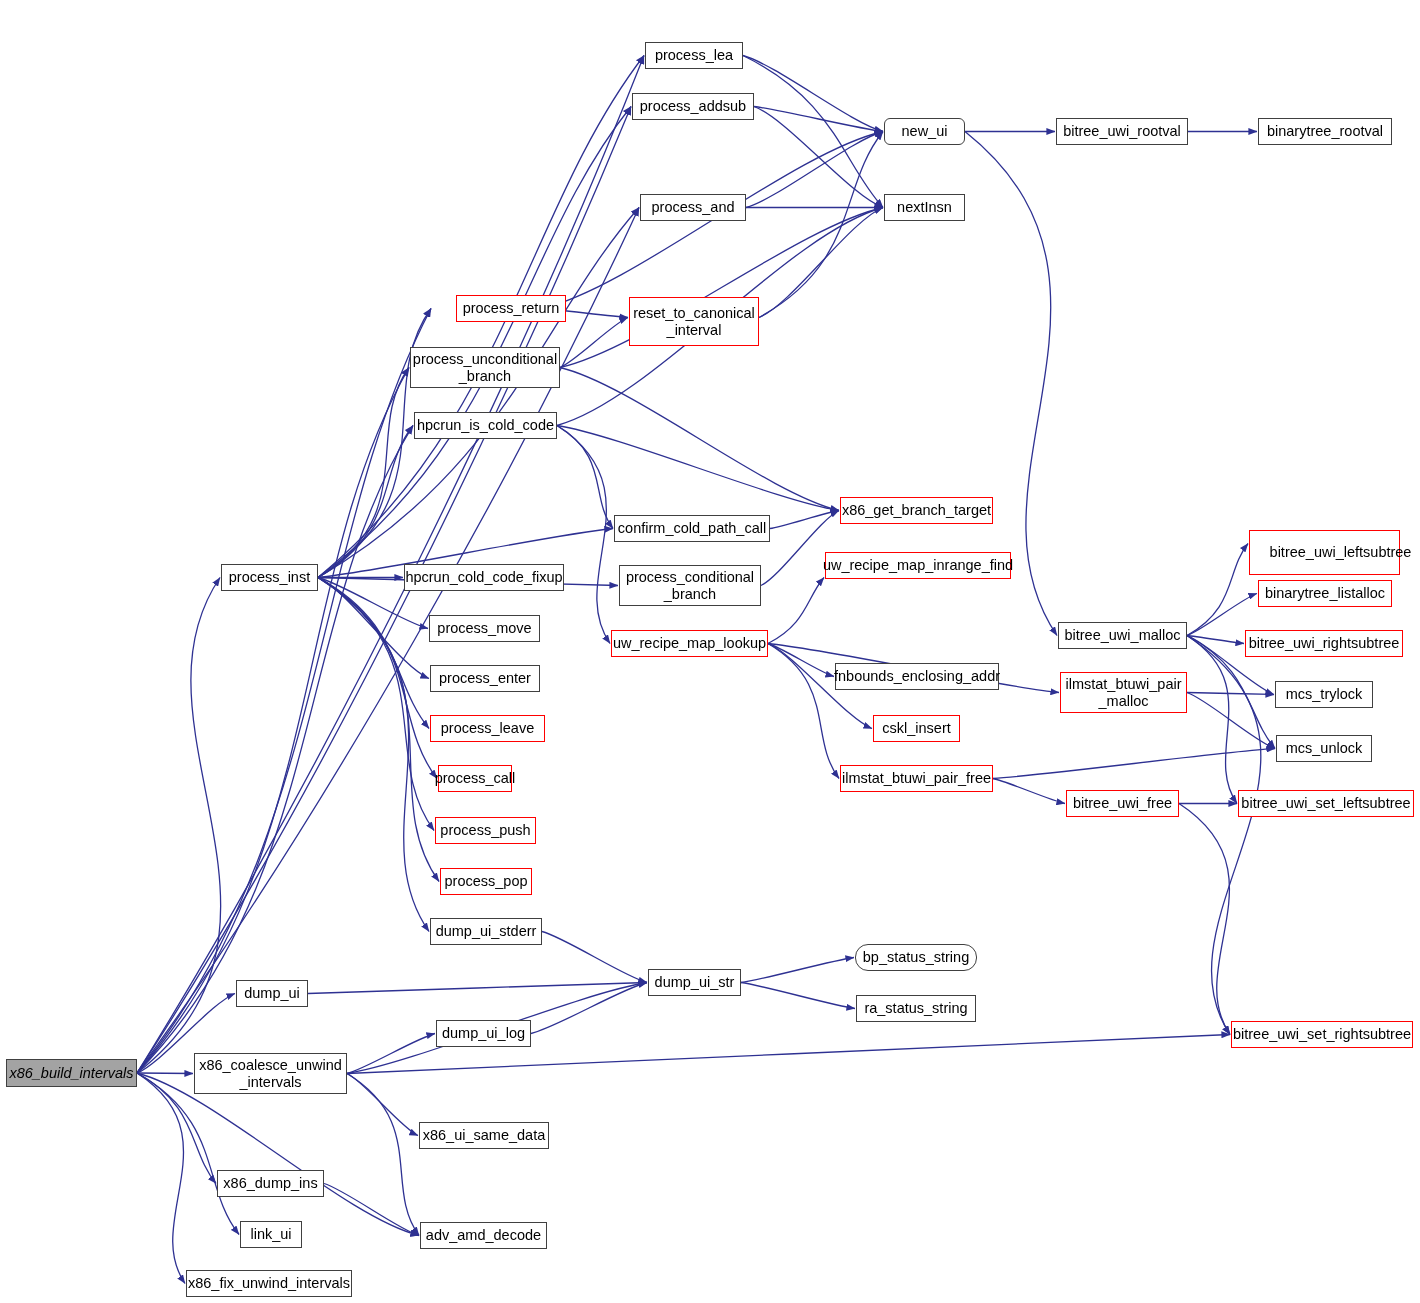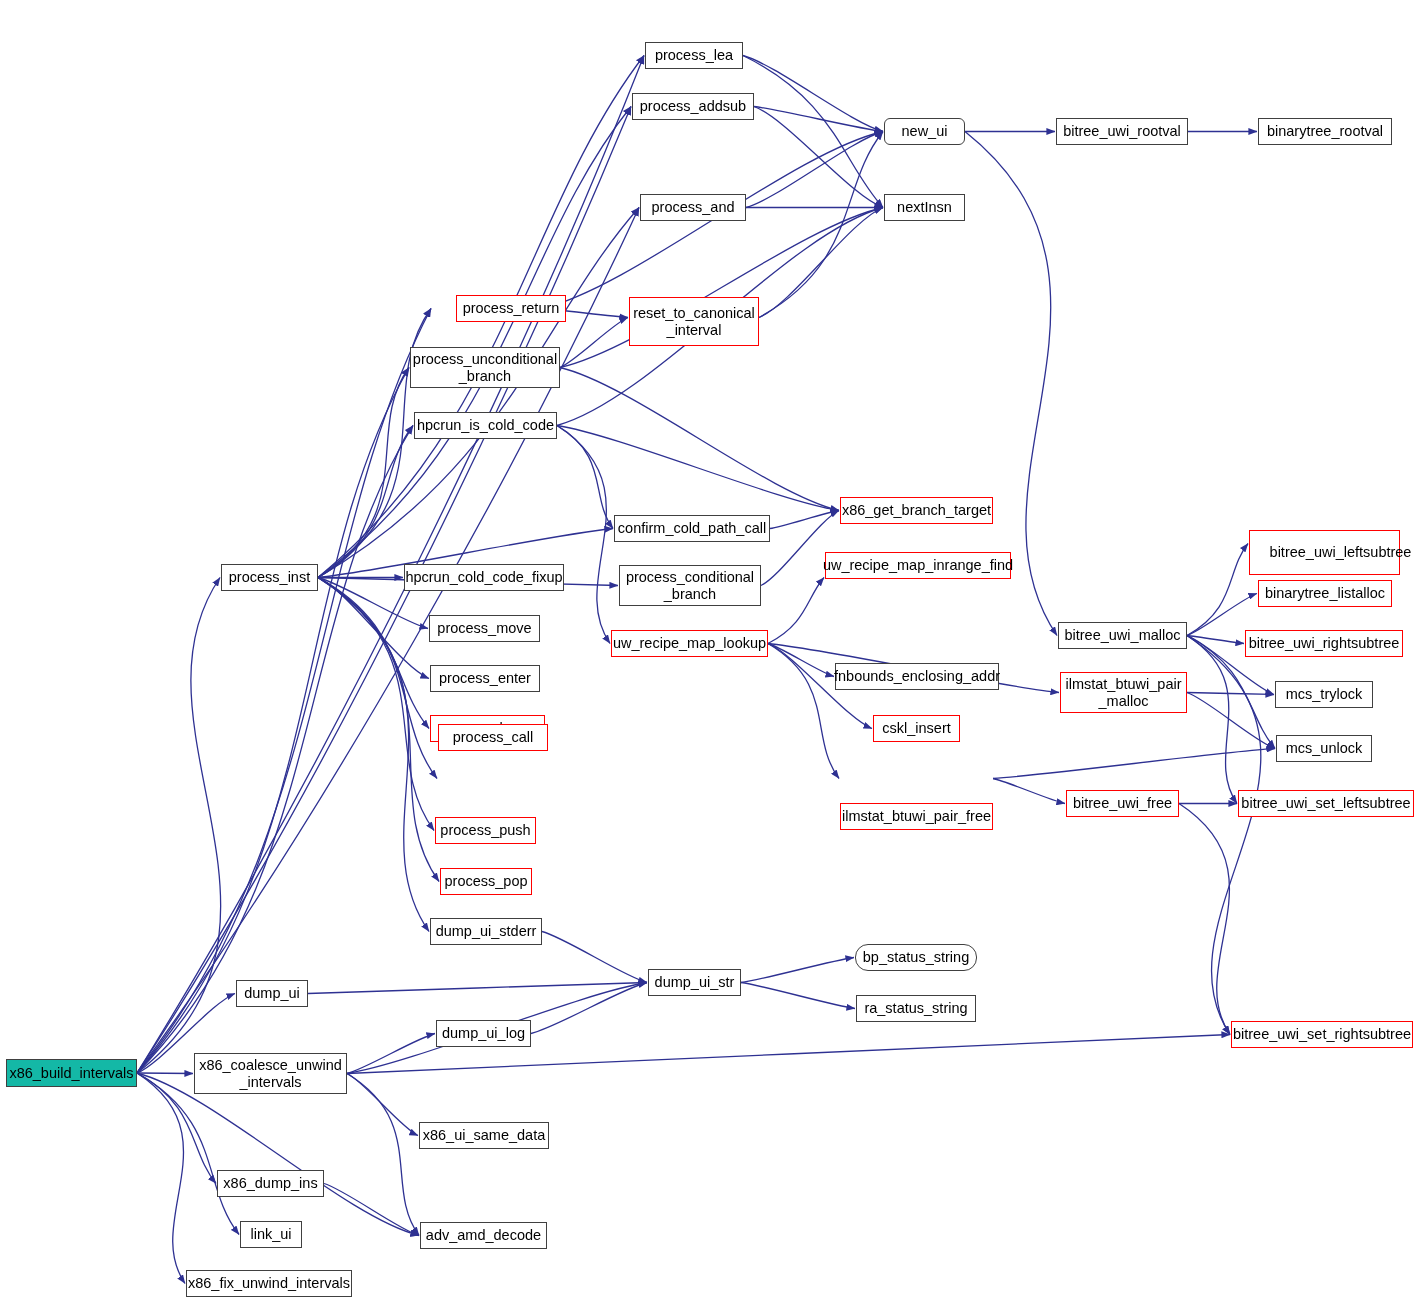--- a/index.html
+++ b/index.html
@@ -4,21 +4,21 @@
 <style>
   html,body{margin:0;padding:0;background:#ffffff;}
   #canvas{position:relative;width:1420px;height:1303px;background:#ffffff;
     font-family:"Liberation Sans","DejaVu Sans",sans-serif;overflow:hidden;}
   #edges{position:absolute;left:0;top:0;width:1420px;height:1303px;}
   .node{position:absolute;box-sizing:border-box;display:flex;align-items:center;
     justify-content:center;text-align:center;background:#ffffff;
     border:1px solid #2b2b2b;color:#000000;font-size:14.5px;line-height:1.12;
     white-space:pre-line;z-index:5;}
   .node.red{border:1.6px solid #ff0000;}
-  .node.root{background:#14b8a6;border:1.6px solid #404040;}
+  .node.root{background:#a3a3a3;border:1.6px solid #404040;font-style:italic;}
   .node.thick{border:1.6px solid #404040;}
 </style>
 </head>
 <body>
 
 <div id="canvas">
   <svg id="edges" viewBox="0 0 1420 1303" xmlns="http://www.w3.org/2000/svg">
     <defs>
       <marker id="ah" markerWidth="9" markerHeight="7" refX="8.6" refY="3.5" orient="auto" markerUnits="userSpaceOnUse">
         <polygon points="0,0 9,3.5 0,7" fill="#2e3192"></polygon>
@@ -134,22 +134,22 @@
     <div class="node thick" style="left: 429px; top: 615px; width: 111px; height: 27px;"><span>process_move</span></div>
     <div class="node red" style="left: 611px; top: 630px; width: 157px; height: 27px;"><span>uw_recipe_map_lookup</span></div>
     <div class="node thick" style="left: 835px; top: 663px; width: 164px; height: 27px;"><span>fnbounds_enclosing_addr</span></div>
     <div class="node red" style="left: 1060px; top: 672px; width: 127px; height: 41px;"><span>ilmstat_btuwi_pair
 _malloc</span></div>
     <div class="node thick" style="left: 1275px; top: 681px; width: 98px; height: 27px;"><span>mcs_trylock</span></div>
     <div class="node thick" style="left: 430px; top: 665px; width: 110px; height: 27px;"><span>process_enter</span></div>
     <div class="node red" style="left: 873px; top: 715px; width: 87px; height: 27px;"><span>cskl_insert</span></div>
     <div class="node red" style="left: 430px; top: 715px; width: 115px; height: 27px; align-items: center;"><span>process_leave</span></div>
     <div class="node thick" style="left: 1276px; top: 735px; width: 96px; height: 27px;"><span>mcs_unlock</span></div>
-    <div class="node red" style="left: 840px; top: 765px; width: 153px; height: 27px; margin-top: 38px;"><span>ilmstat_btuwi_pair_free</span></div>
-    <div class="node red" style="left: 438px; top: 724px; width: 110px; height: 27px;"><span>process_call</span></div>
+    <div class="node red" style="left: 840px; top: 765px; width: 153px; height: 27px;"><span>ilmstat_btuwi_pair_free</span></div>
+    <div class="node red" style="left: 438px; top: 765px; width: 74px; height: 27px;"><span>process_call</span></div>
     <div class="node red" style="left: 1066px; top: 790px; width: 113px; height: 27px;"><span>bitree_uwi_free</span></div>
     <div class="node red" style="left: 1238px; top: 790px; width: 176px; height: 27px;"><span>bitree_uwi_set_leftsubtree</span></div>
     <div class="node red" style="left: 435px; top: 817px; width: 101px; height: 27px;"><span>process_push</span></div>
     <div class="node red" style="left: 440px; top: 868px; width: 92px; height: 27px;"><span>process_pop</span></div>
     <div class="node thick" style="left: 430px; top: 918px; width: 112px; height: 27px;"><span>dump_ui_stderr</span></div>
     <div class="node thick" style="left: 855px; top: 944px; width: 122px; height: 27px; border-radius: 13px;"><span>bp_status_string</span></div>
     <div class="node thick" style="left: 648px; top: 969px; width: 93px; height: 27px;"><span>dump_ui_str</span></div>
     <div class="node thick" style="left: 856px; top: 995px; width: 120px; height: 27px;"><span>ra_status_string</span></div>
     <div class="node thick" style="left: 236px; top: 980px; width: 72px; height: 27px;"><span>dump_ui</span></div>
     <div class="node thick" style="left: 436px; top: 1020px; width: 95px; height: 27px;"><span>dump_ui_log</span></div>

